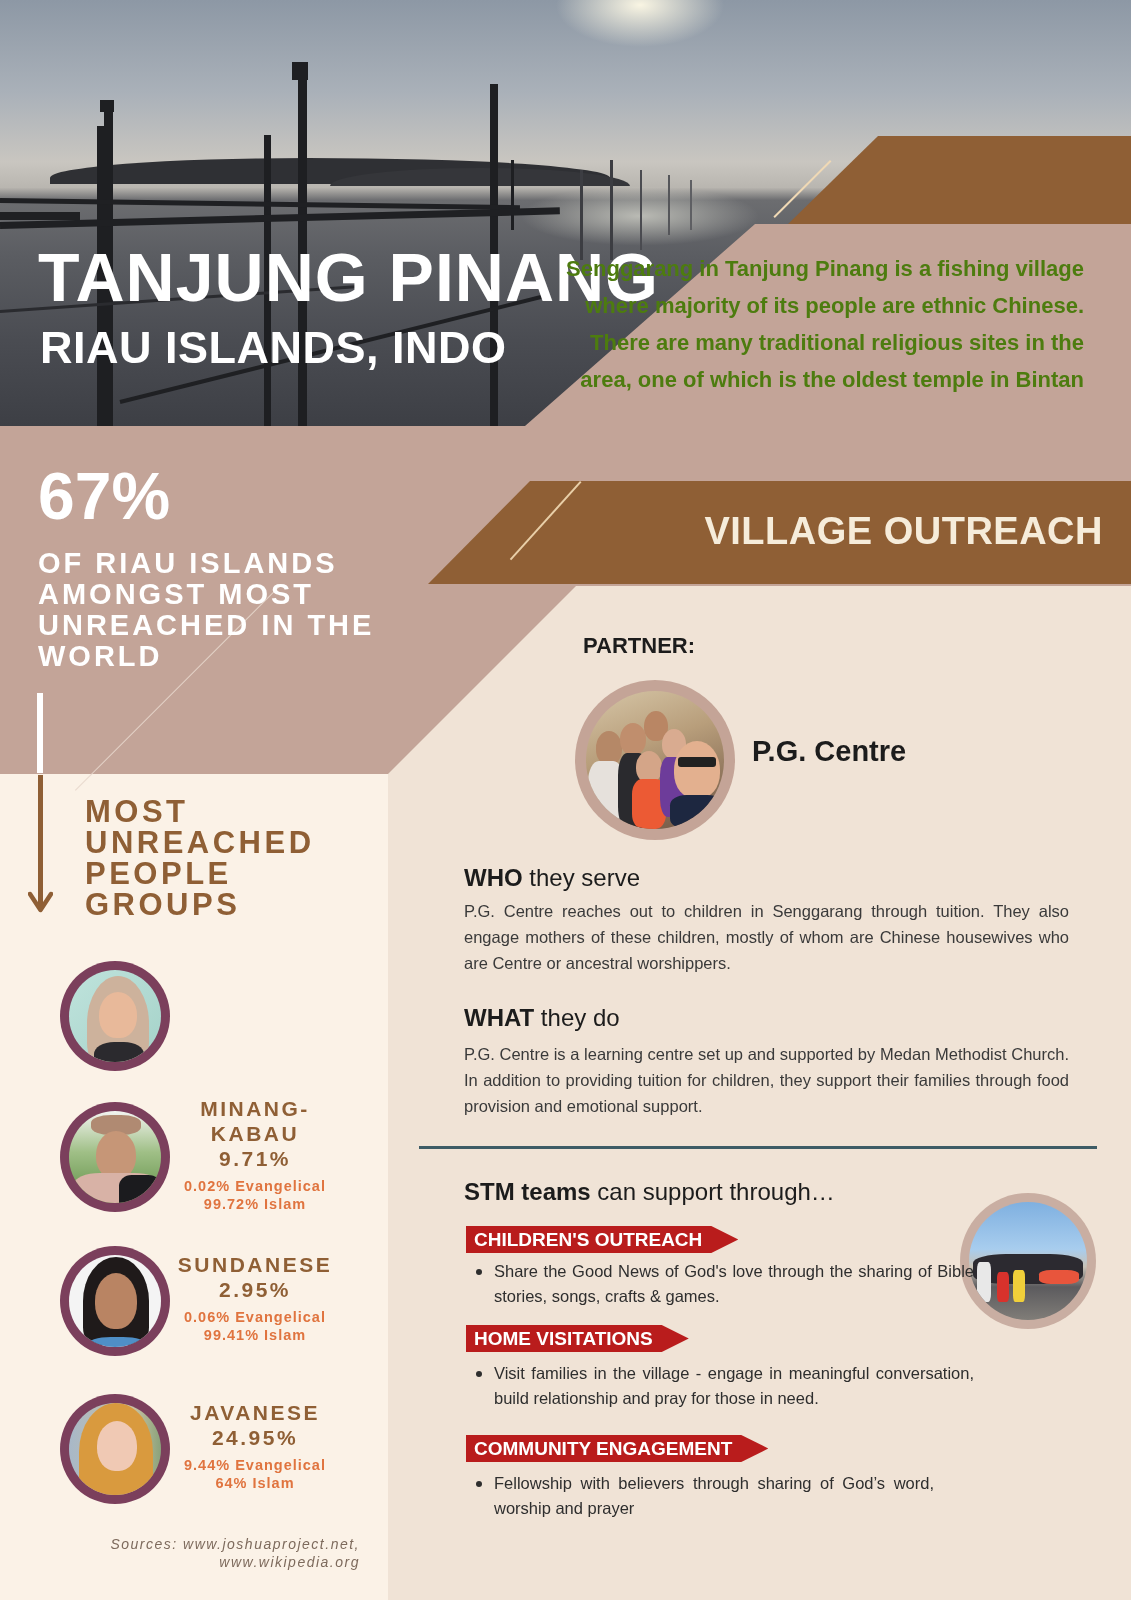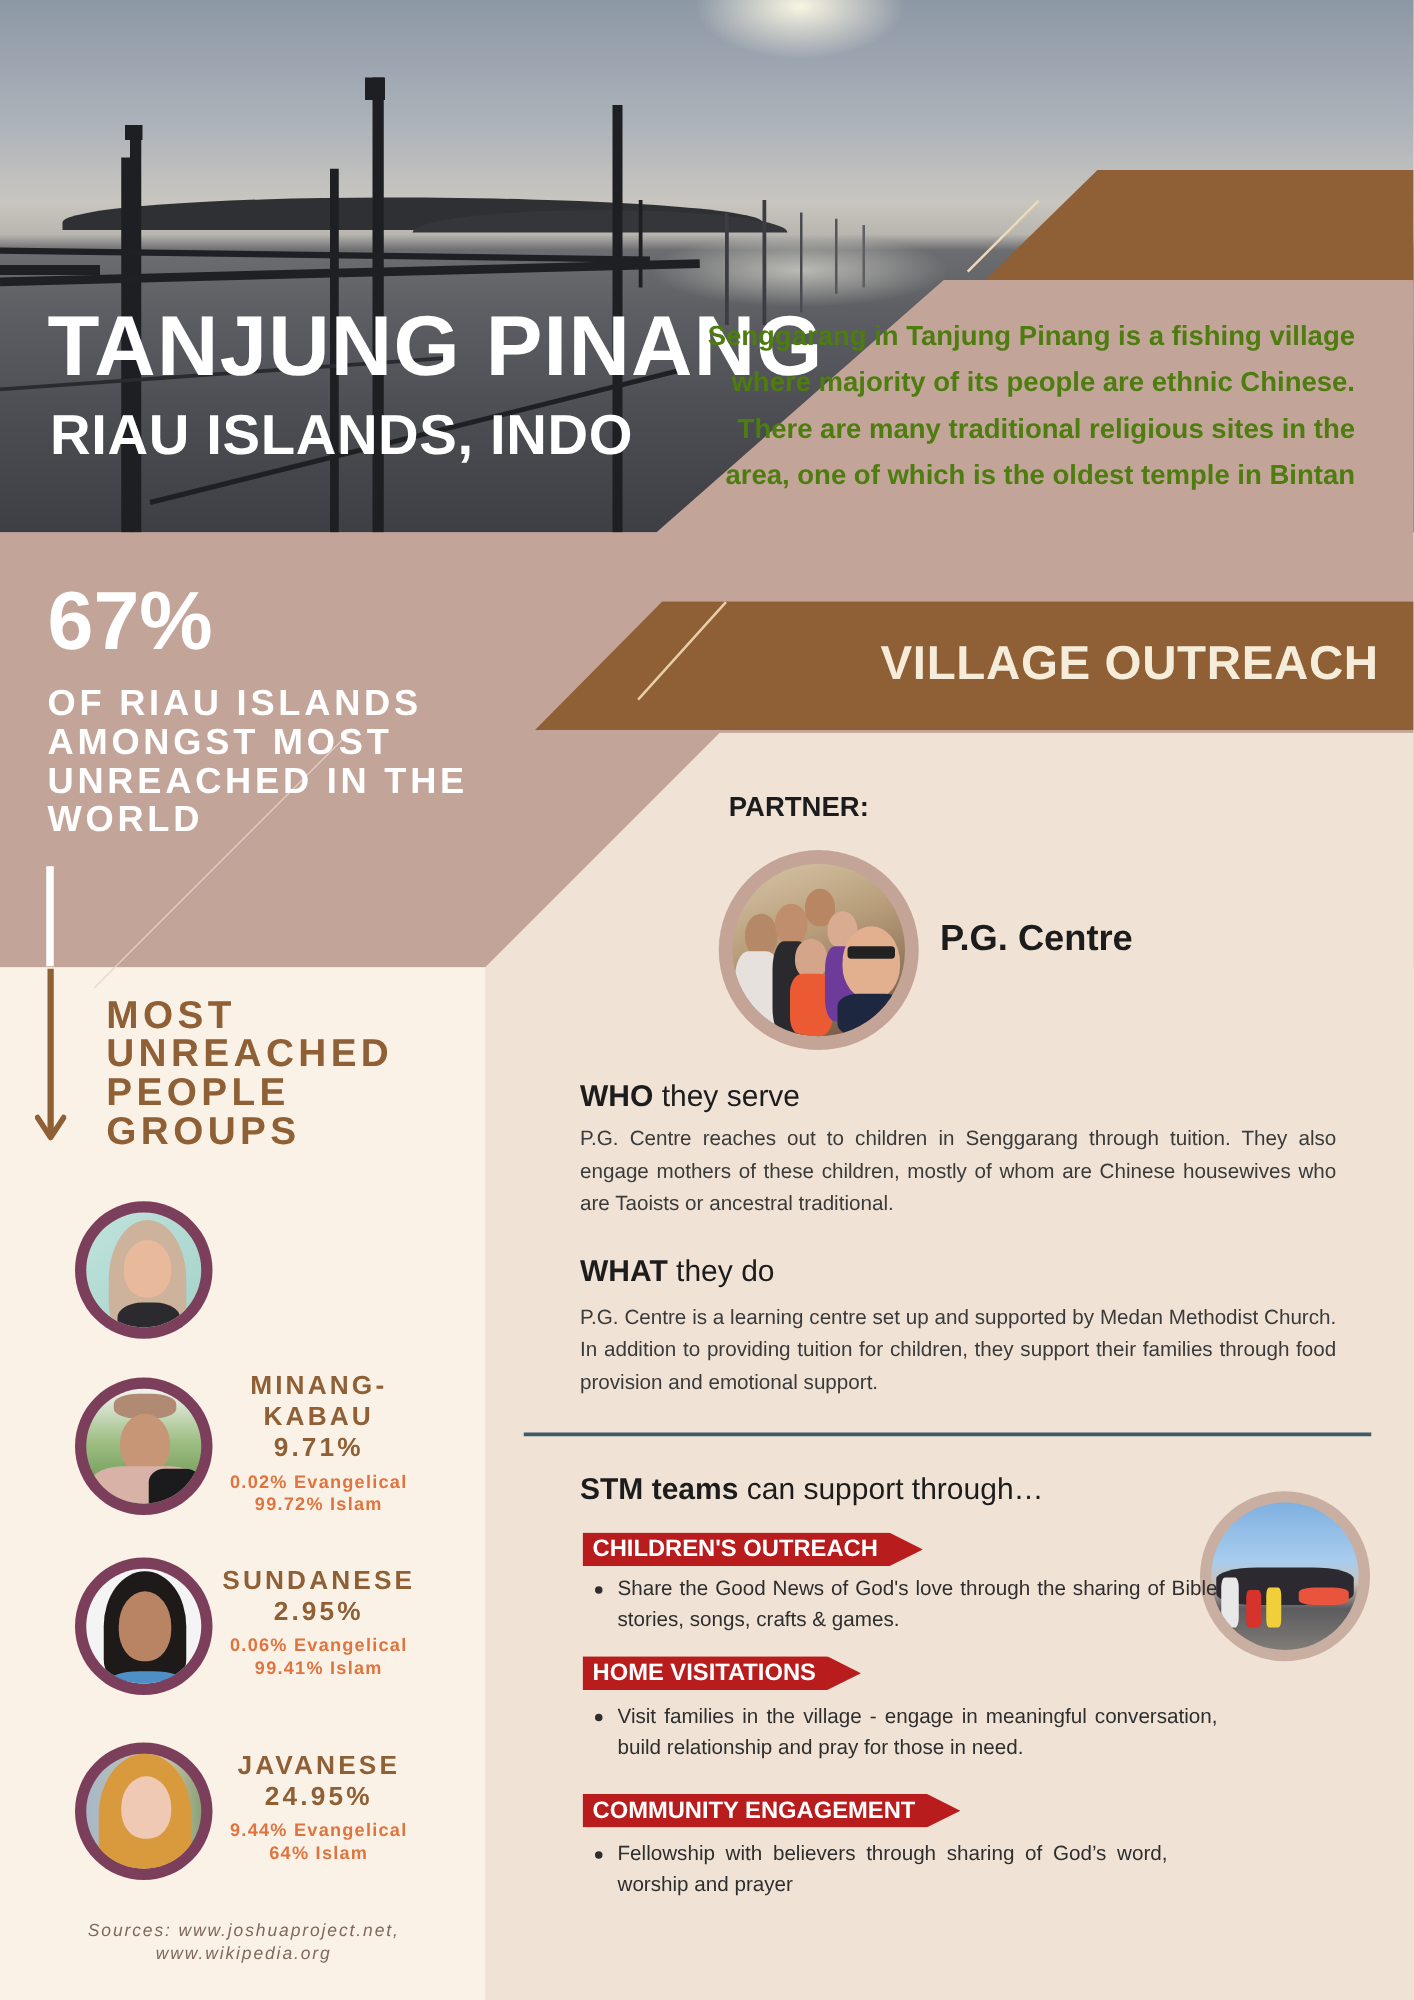--- a/index.html
+++ b/index.html
@@ -161,21 +161,21 @@
     .group-pct {
       font-size: 21px; font-weight: bold; color: #8f5f35;
       letter-spacing: 2.5px; line-height: 25px;
     }
     .group-stat {
       font-size: 14.5px; font-weight: bold; color: #e0743f;
       letter-spacing: 1px; line-height: 18px;
     }
     .sources {
       left: 30px; top: 1535px; width: 330px;
-      text-align: center; font-size: 14px; line-height: 18px;
+      text-align: right; font-size: 14px; line-height: 18px;
       font-style: italic; color: #7d6a5c; letter-spacing: 1.5px;
     }
 
     
     .partner-label {
       left: 583px; top: 633px;
       font-size: 22px; font-weight: bold; color: #1c1c1c;
     }
     .partner-photo {
       left: 575px; top: 680px; width: 160px; height: 160px;
@@ -382,21 +382,21 @@
     <div class="face" style="left:88px;top:50px;width:46px;height:58px;background:#e3b08f;"></div>
     <div class="face" style="left:92px;top:66px;width:38px;height:10px;background:#222;border-radius:3px;"></div>
     <div class="face" style="left:84px;top:104px;width:54px;height:34px;background:#1d2740;border-radius:30%;"></div>
   </div>
 </div>
 <div class="abs partner-name">P.G. Centre</div>
 
 <div class="abs sect-head" style="top:864px;">
   <b>WHO</b><span> they serve</span>
 </div>
-<div class="abs sect-body" style="top:898px;">P.G. Centre reaches out to children in Senggarang through tuition. They also engage mothers of these children, mostly of whom are Chinese housewives who are Taoists or ancestral traditional.</div>
+<div class="abs sect-body" style="top:898px;">P.G. Centre reaches out to children in Senggarang through tuition. They also engage mothers of these children, mostly of whom are Chinese housewives who are Centre or ancestral worshippers.</div>
 
 <div class="abs sect-head" style="top:1004px;">
   <b>WHAT</b><span> they do</span>
 </div>
 <div class="abs sect-body" style="top:1041px;">P.G. Centre is a learning centre set up and supported by Medan Methodist Church. In addition to providing tuition for children, they support their families through food provision and emotional support.</div>
 
 <div class="abs divider"></div>
 
 <div class="abs stm-head">
   <b>STM teams</b><span> can support through…</span>

